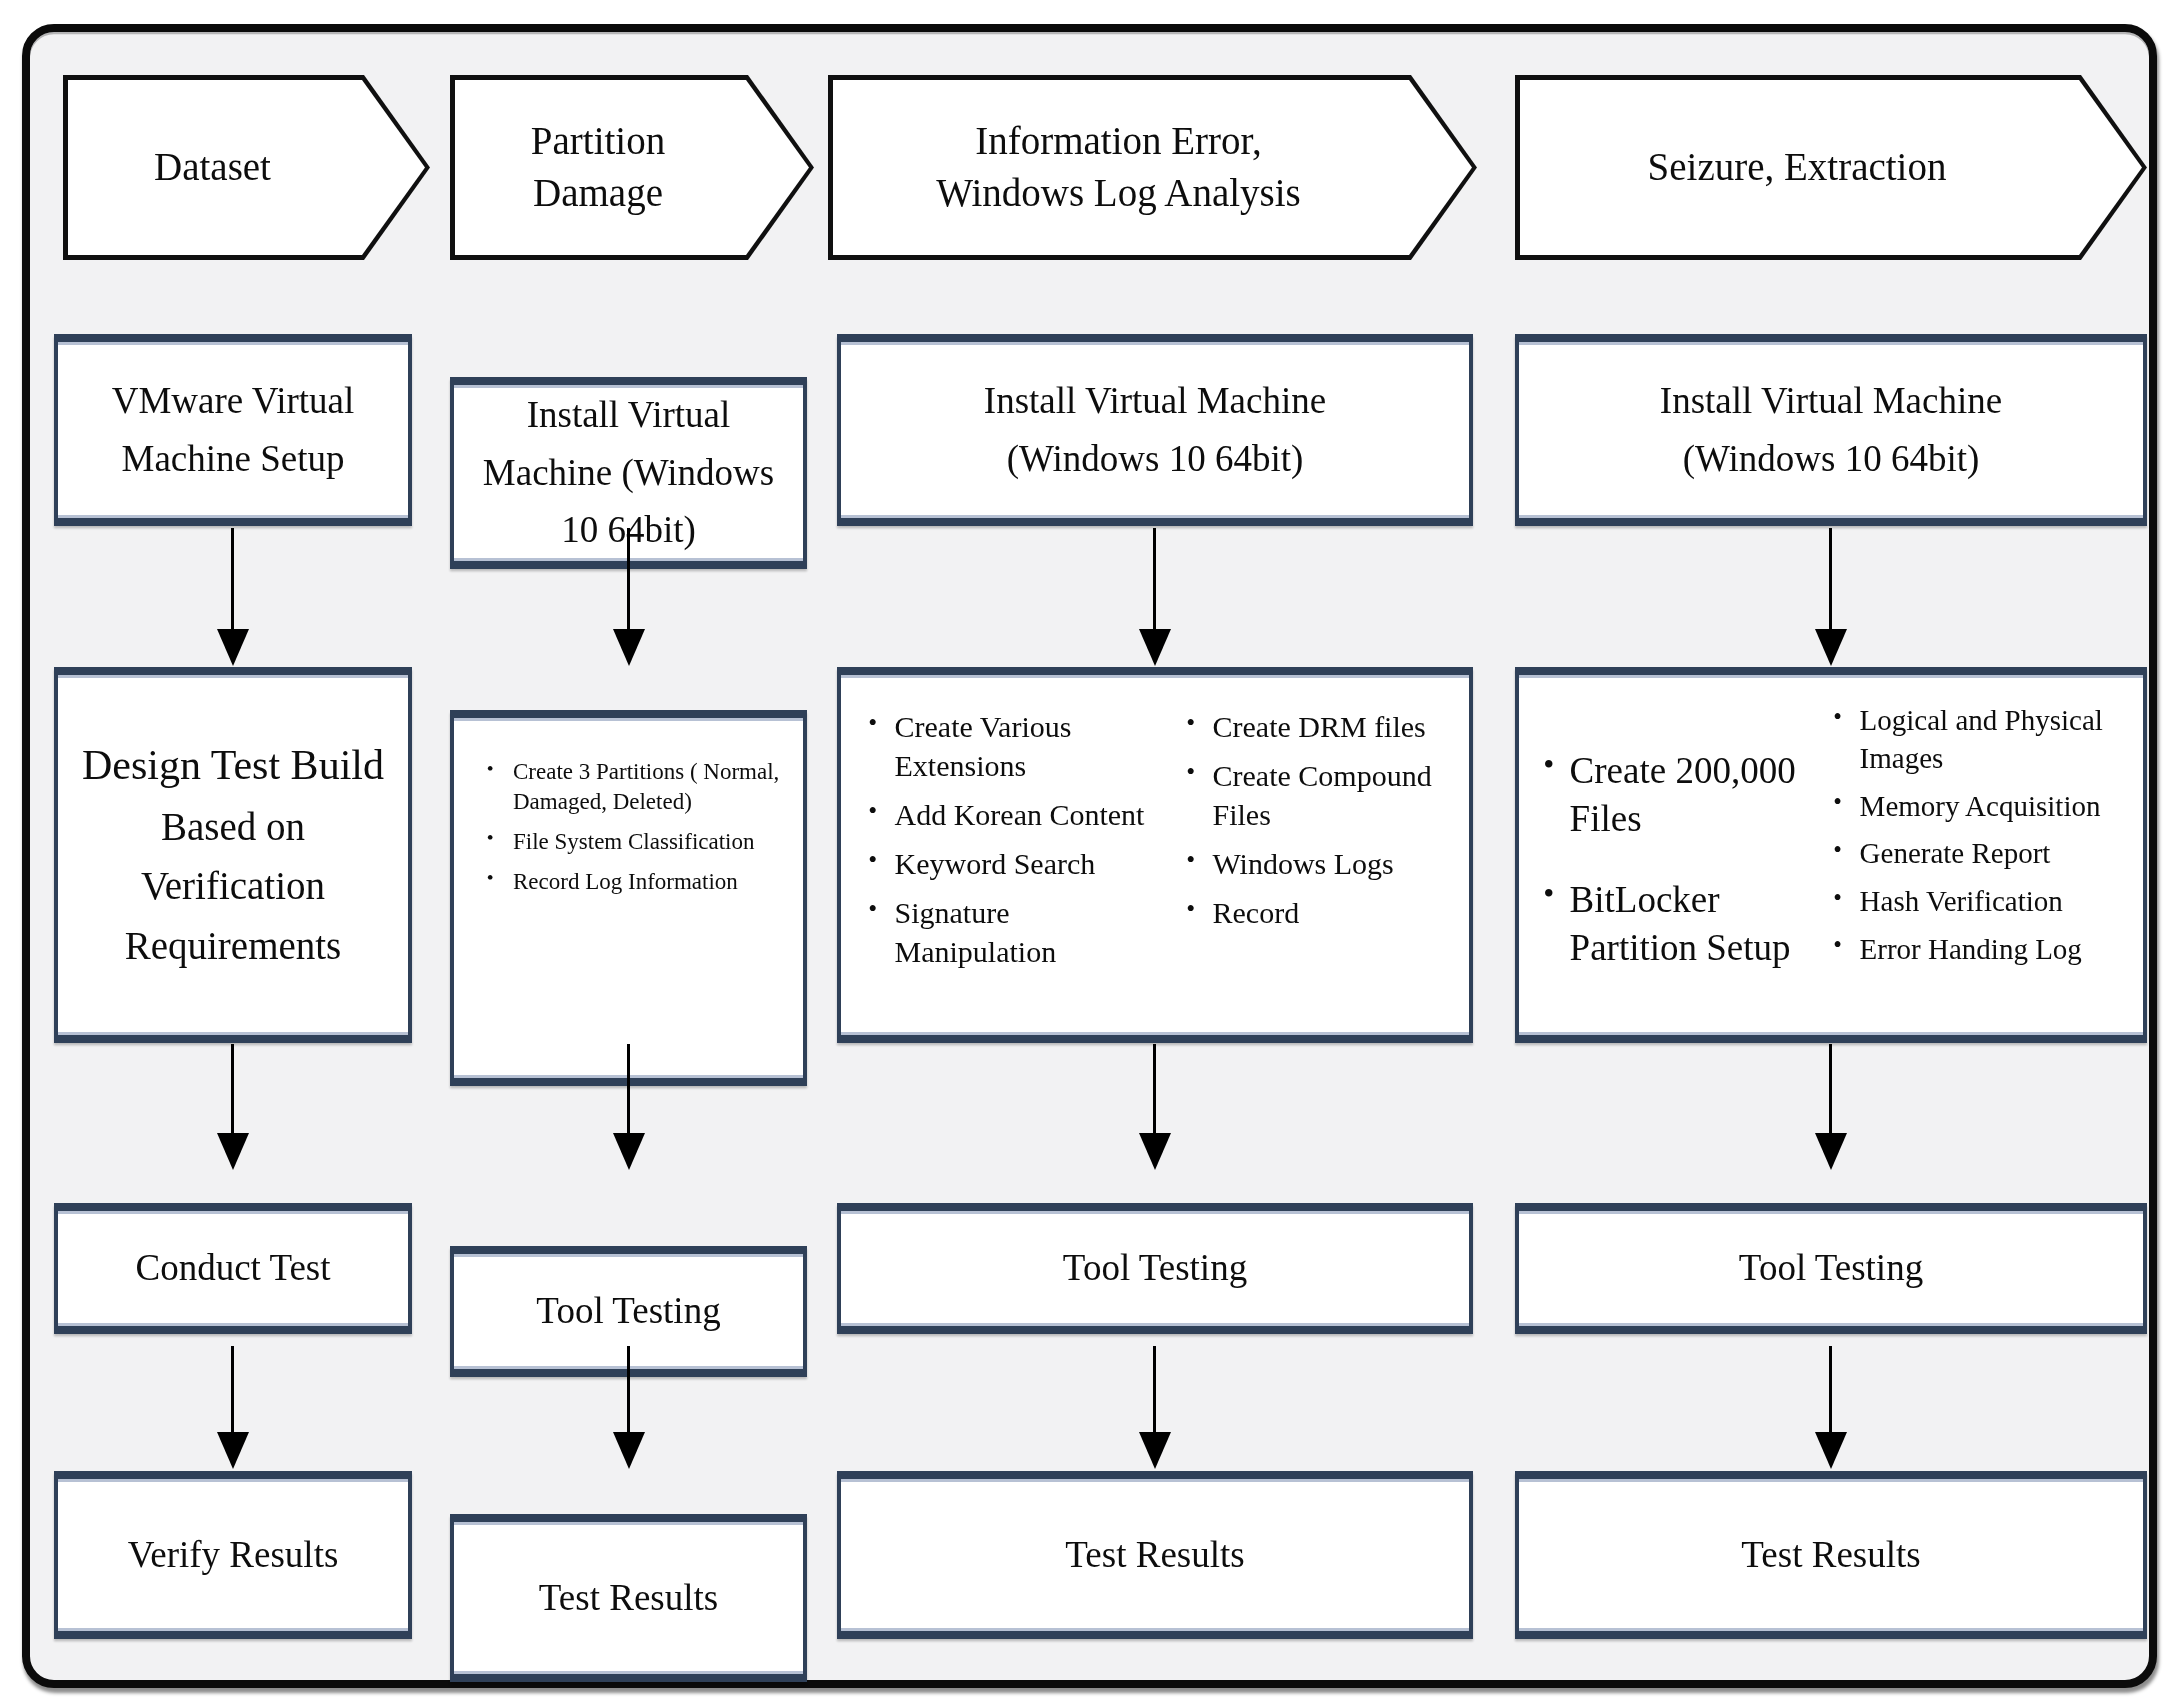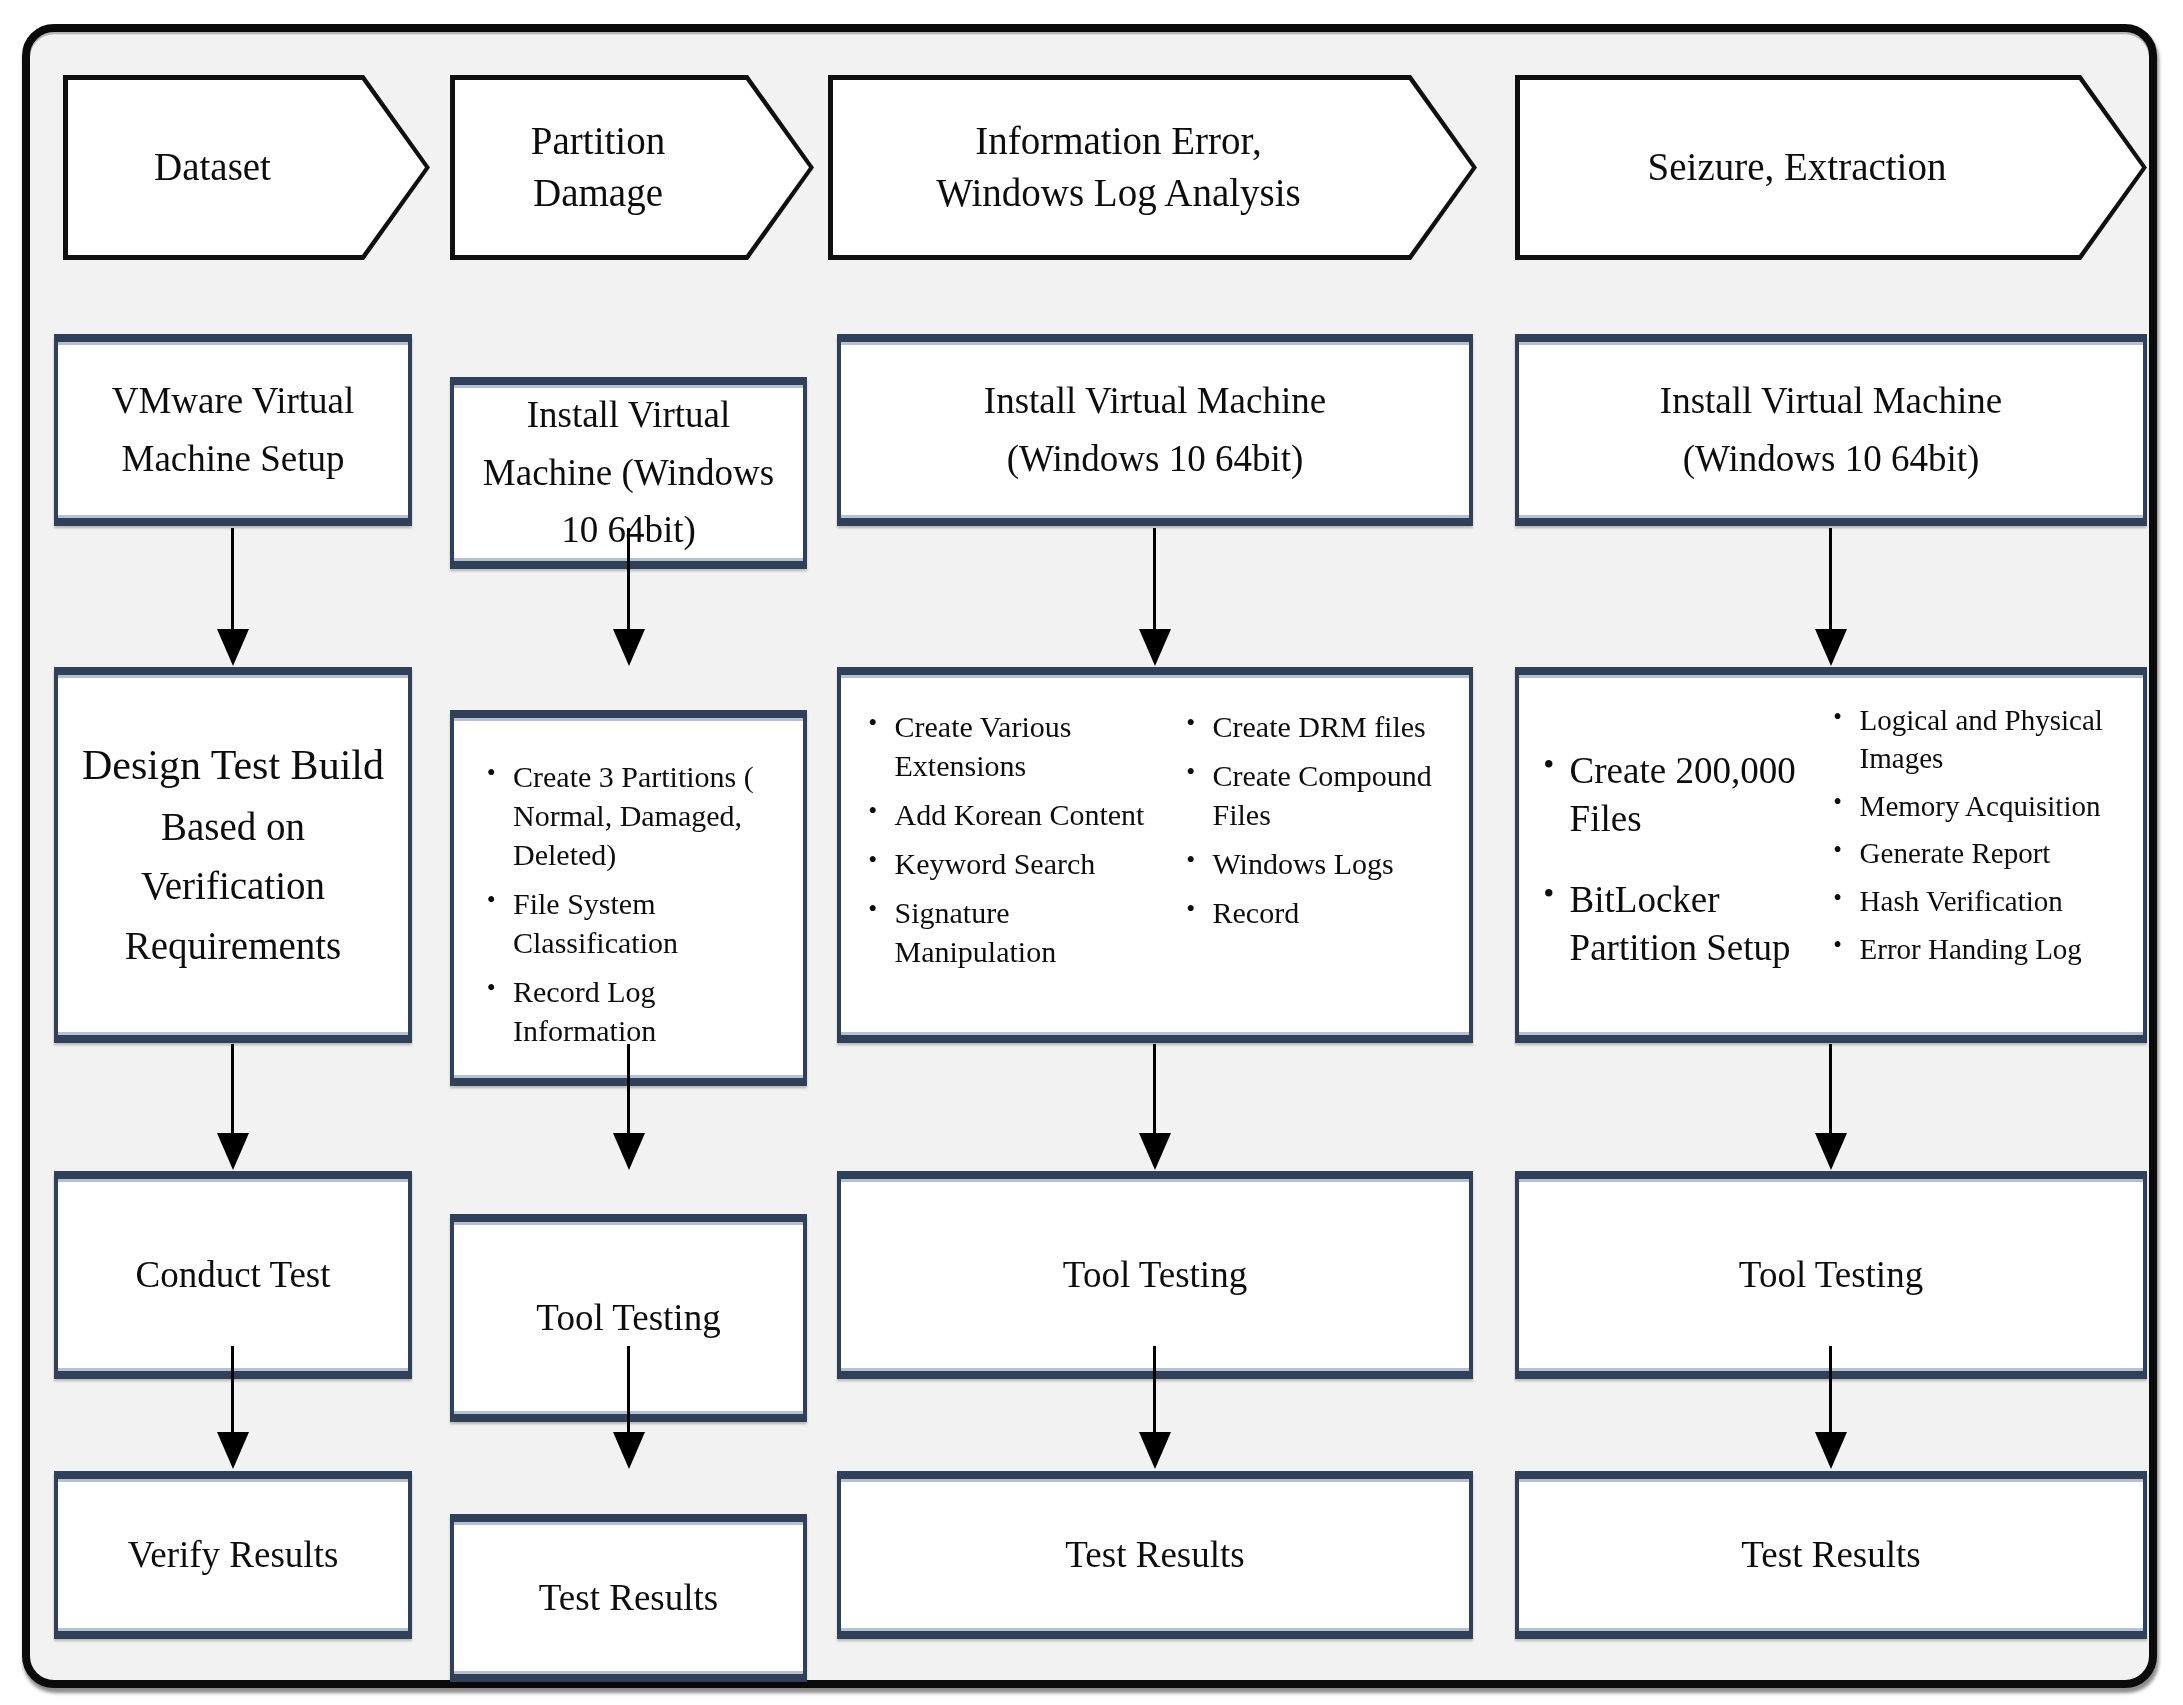--- a/index.html
+++ b/index.html
@@ -9,21 +9,21 @@
 
   
   .frame{position:absolute;left:21.5px;top:24px;width:2135px;height:1664px;box-sizing:border-box;
          border:8px solid #0b0b0b;border-radius:32px;background:#f2f2f3;
          box-shadow:1.4px 4.3px 3.6px rgba(0,0,0,0.45), inset 0 2.2px 0 rgba(0,0,0,0.25);}
 
   
   .rh{top:75px;height:185px;}
   .r1{top:334px;height:192px;}
   .r2{top:667px;height:376px;}
-  .r3{top:1171px;height:208px;}
+  .r3{top:1203px;height:131px;}
   .r4{top:1471px;height:168px;}
 
   .c0{left:54px;width:358px;}
   .c1{left:450px;width:357px;margin-top:43px;}
   .c2{left:837px;width:636px;}
   .c3{left:1515px;width:632px;}
 
   .h0{left:63px;width:367px;}
   .h1{left:450px;width:364px;}
   .h2{left:828px;width:649px;}
@@ -43,21 +43,21 @@
        border:4.3px solid #2f4058;border-top-width:8.6px;border-bottom-width:8.6px;
        box-shadow:inset 0 2.9px 0 #b7c1d4, inset 0 -2.9px 0 #b7c1d4, 0 2.9px 2.2px rgba(0,0,0,0.22);}
   .centerbox{display:flex;flex-direction:column;align-items:center;justify-content:center;gap:13px;}
   .bline{display:block;text-align:center;font-size:37px;line-height:1.2;}
 
   
   .listbox{display:block;padding:39px 14.3px 14.3px 27px;}
   .bullets{list-style:none;margin:0;padding:0;line-height:1.3;}
   .bullets li{position:relative;padding-left:32px;margin:0 0 10px 0;}
   .bullets li::before{content:"\2022";position:absolute;left:5.7px;top:-1.4px;font-size:0.85em;}
-  .fs43{font-size:30px;}
+  .fs43{font-size:23px;}
   .fs42{font-size:30px;}
   .fs51{font-size:37px;}
   .fs41{font-size:29px;}
 
   .split{display:flex;flex-direction:row;align-items:stretch;padding:32px 13px 11.5px 21.5px;gap:10px;}
   .split .bl-left3{flex:0 0 308px;}
   .split .bl-right3{flex:1;}
   .s4{padding:20px 13px 11.5px 18.6px;}
   .s4 .bl-left4{flex:0 0 280px;display:flex;flex-direction:column;justify-content:center;gap:33px;}
   .s4 .bl-left4 li{margin:0;}

